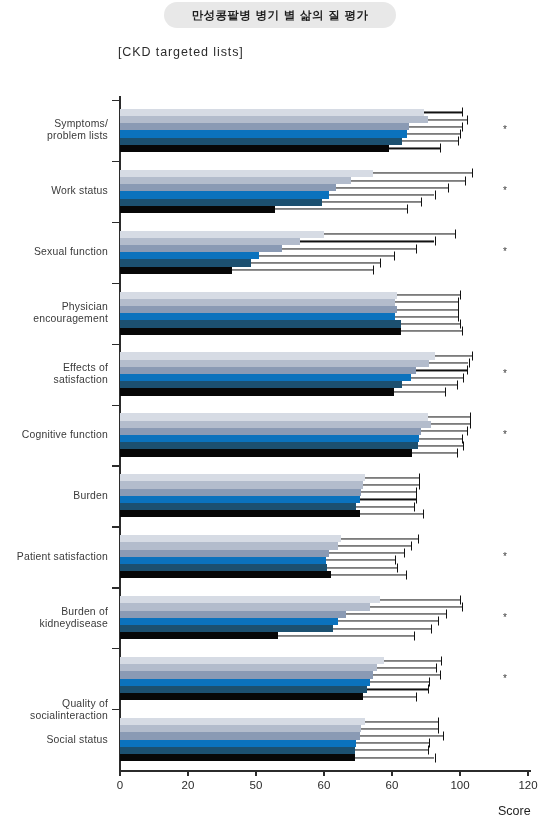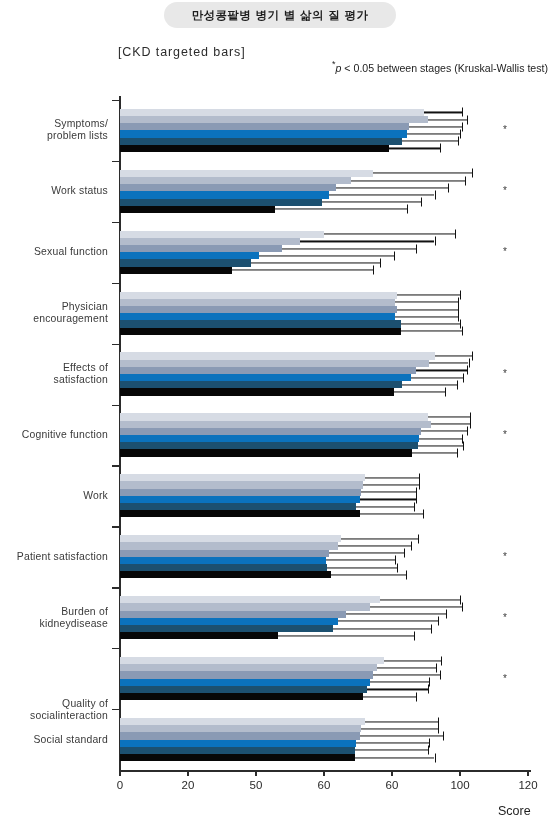--- a/index.html
+++ b/index.html
@@ -55,26 +55,23 @@
   #score-lbl{position:absolute;left:498px;top:708px;font-size:12.5px;
       color:#1d1d1d;}
 </style>
 </head>
 <body>
 
 <div id="title-pill">
   <span>만성콩팥병 병기 별 삶의 질 평가</span>
 </div>
 
-<div id="sub-heading">[CKD targeted bars]</div>
+<div id="sub-heading">[CKD targeted lists]</div>
 
 <div id="notes">
-  <div>
-    <span class="ast">*</span><i>p</i><span> &lt; 0.05 between stages (Kruskal-Wallis test)</span>
-  </div>
 </div>
 
 <div id="plot">
   <div id="axis-v"></div>
   <div id="axis-h"></div>
   <div id="ticks">
       <div class="tick" style="left: 119.4px;"></div>
       <div class="tick-lbl" style="left: 120px;">0</div>
       <div class="tick" style="left: 187.4px;"></div>
       <div class="tick-lbl" style="left: 188px;">20</div>
@@ -99,31 +96,31 @@
       <div class="cat-lbl" style="top: 156.273px;">Sexual function</div>
       <div class="ytick" style="top: 186.727px;"></div>
       <div class="cat-lbl" style="top: 217.182px;">Physician
 encouragement</div>
       <div class="ytick" style="top: 247.636px;"></div>
       <div class="cat-lbl" style="top: 278.091px;">Effects of
 satisfaction</div>
       <div class="ytick" style="top: 308.545px;"></div>
       <div class="cat-lbl" style="top: 339px;">Cognitive function</div>
       <div class="ytick" style="top: 369.455px;"></div>
-      <div class="cat-lbl" style="top: 399.909px;">Work</div>
+      <div class="cat-lbl" style="top: 399.909px;">Burden</div>
       <div class="ytick" style="top: 430.364px;"></div>
       <div class="cat-lbl" style="top: 460.818px;">Patient satisfaction</div>
       <div class="ytick" style="top: 491.273px;"></div>
       <div class="cat-lbl" style="top: 521.727px;">Burden of
 kidneydisease</div>
       <div class="ytick" style="top: 552.182px;"></div>
       <div class="cat-lbl" style="top: 614px;">Quality of
 socialinteraction</div>
       <div class="ytick" style="top: 613.091px;"></div>
-      <div class="cat-lbl" style="top: 643.545px;">Social standard</div>
+      <div class="cat-lbl" style="top: 643.545px;">Social status</div>
     </div>
   <div id="groups">
       <div class="group" style="top: 12.8545px; height: 43.2px; width: 428px;">
         <div class="barrow" style="position: absolute; left: 0px; top: 0px; height: 7.2px; width: 100%;">
           <div class="bar" style="width: 304.3px; background: rgb(214, 219, 228);"></div>
           <div class="ebar" style="left: 304.3px; width: 37.4px;"></div>
           <div class="ecap" style="left: 341.7px;"></div>
         </div>
         <div class="barrow" style="position: absolute; left: 0px; top: 7.2px; height: 7.2px; width: 100%;">
           <div class="bar" style="width: 307.7px; background: rgb(179, 188, 204);"></div>

